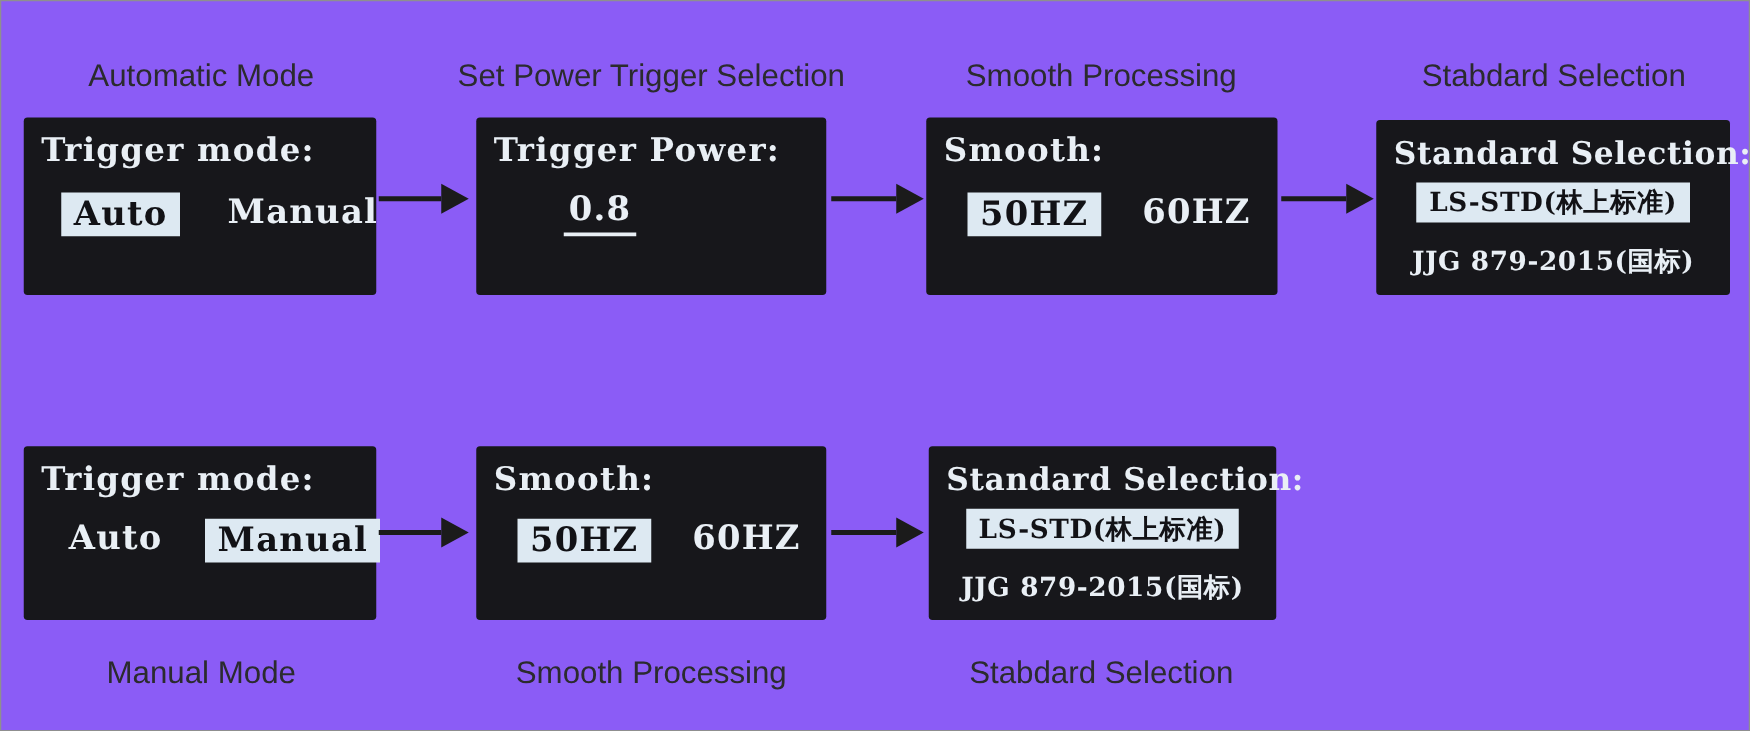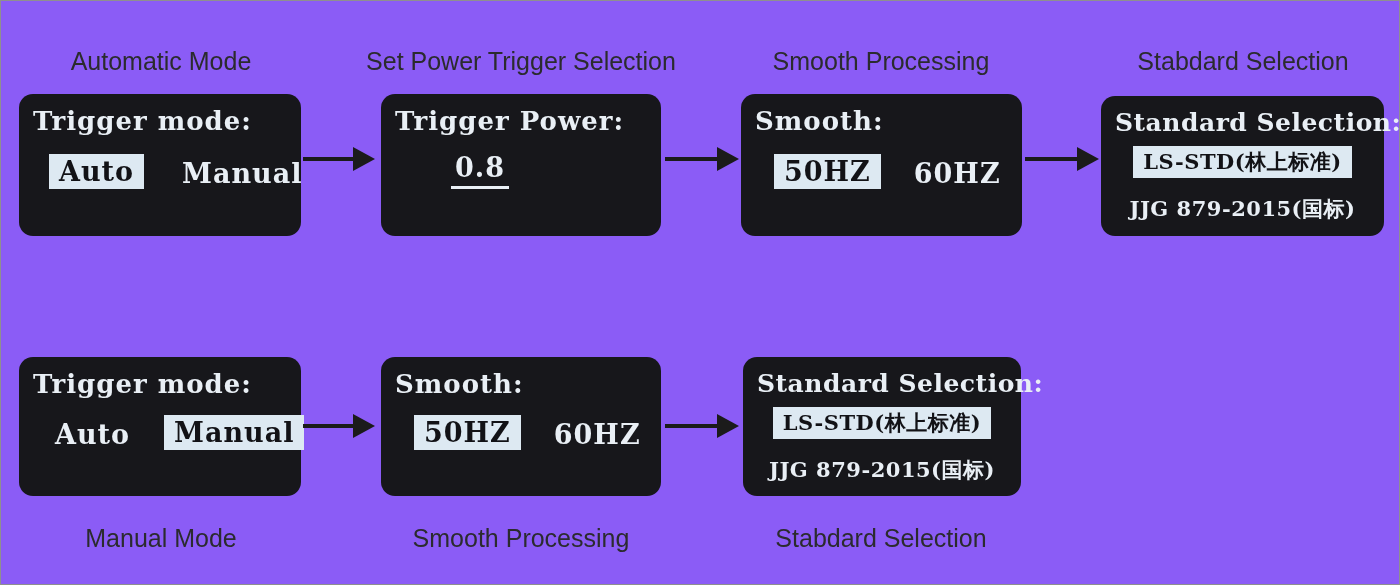--- a/index.html
+++ b/index.html
@@ -6,26 +6,26 @@
   #stage{
     position:relative;width:1400px;height:585px;background:#8b5cf6;
     border:1px solid #8f8f8f;box-sizing:border-box;overflow:hidden;
     font-family:"Liberation Sans","DejaVu Sans",sans-serif;
   }
   .caption{
     position:absolute;height:32px;line-height:32px;text-align:center;
     font-size:25px;color:#2b2b2e;white-space:nowrap;
   }
   .screen{
-    position:absolute;background:#17171b;border-radius:14px;
+    position:absolute;background:#17171b;border-radius:3px;
     color:#e9eff5;font-family:"DejaVu Serif","Liberation Serif",serif;font-weight:bold;
   }
   .scr-title{position:absolute;left:14px;top:12px;font-size:26px;letter-spacing:1px;white-space:nowrap;}
   .scr-title.small{font-size:25px;letter-spacing:0.5px;}
-  .opt-row{position:absolute;display:flex;align-items:flex-end;white-space:nowrap;}
+  .opt-row{position:absolute;display:flex;align-items:flex-start;white-space:nowrap;}
   .opt{font-size:27px;letter-spacing:1px;}
   .hl{background:#dde9f2;color:#121216;padding:2px 10px;}
   .val-underline{font-size:27px;letter-spacing:1px;border-bottom:3px solid #e9eff5;padding:0 4px 3px 4px;}
   .unit{font-size:26px;letter-spacing:0.5px;}
   .std-line{position:absolute;left:0;width:100%;text-align:center;white-space:nowrap;}
   .std-hl{display:inline-block;font-size:21px;letter-spacing:0.5px;}
   .std-sub{font-size:21px;letter-spacing:0.5px;}
   .arrow{position:absolute;display:flex;align-items:center;height:26px;}
   .arrow .shaft{flex:1;height:4px;background:#1b1b1b;}
   .arrow .head{width:0;height:0;border-left:22px solid #1b1b1b;border-top:12px solid transparent;border-bottom:12px solid transparent;}

